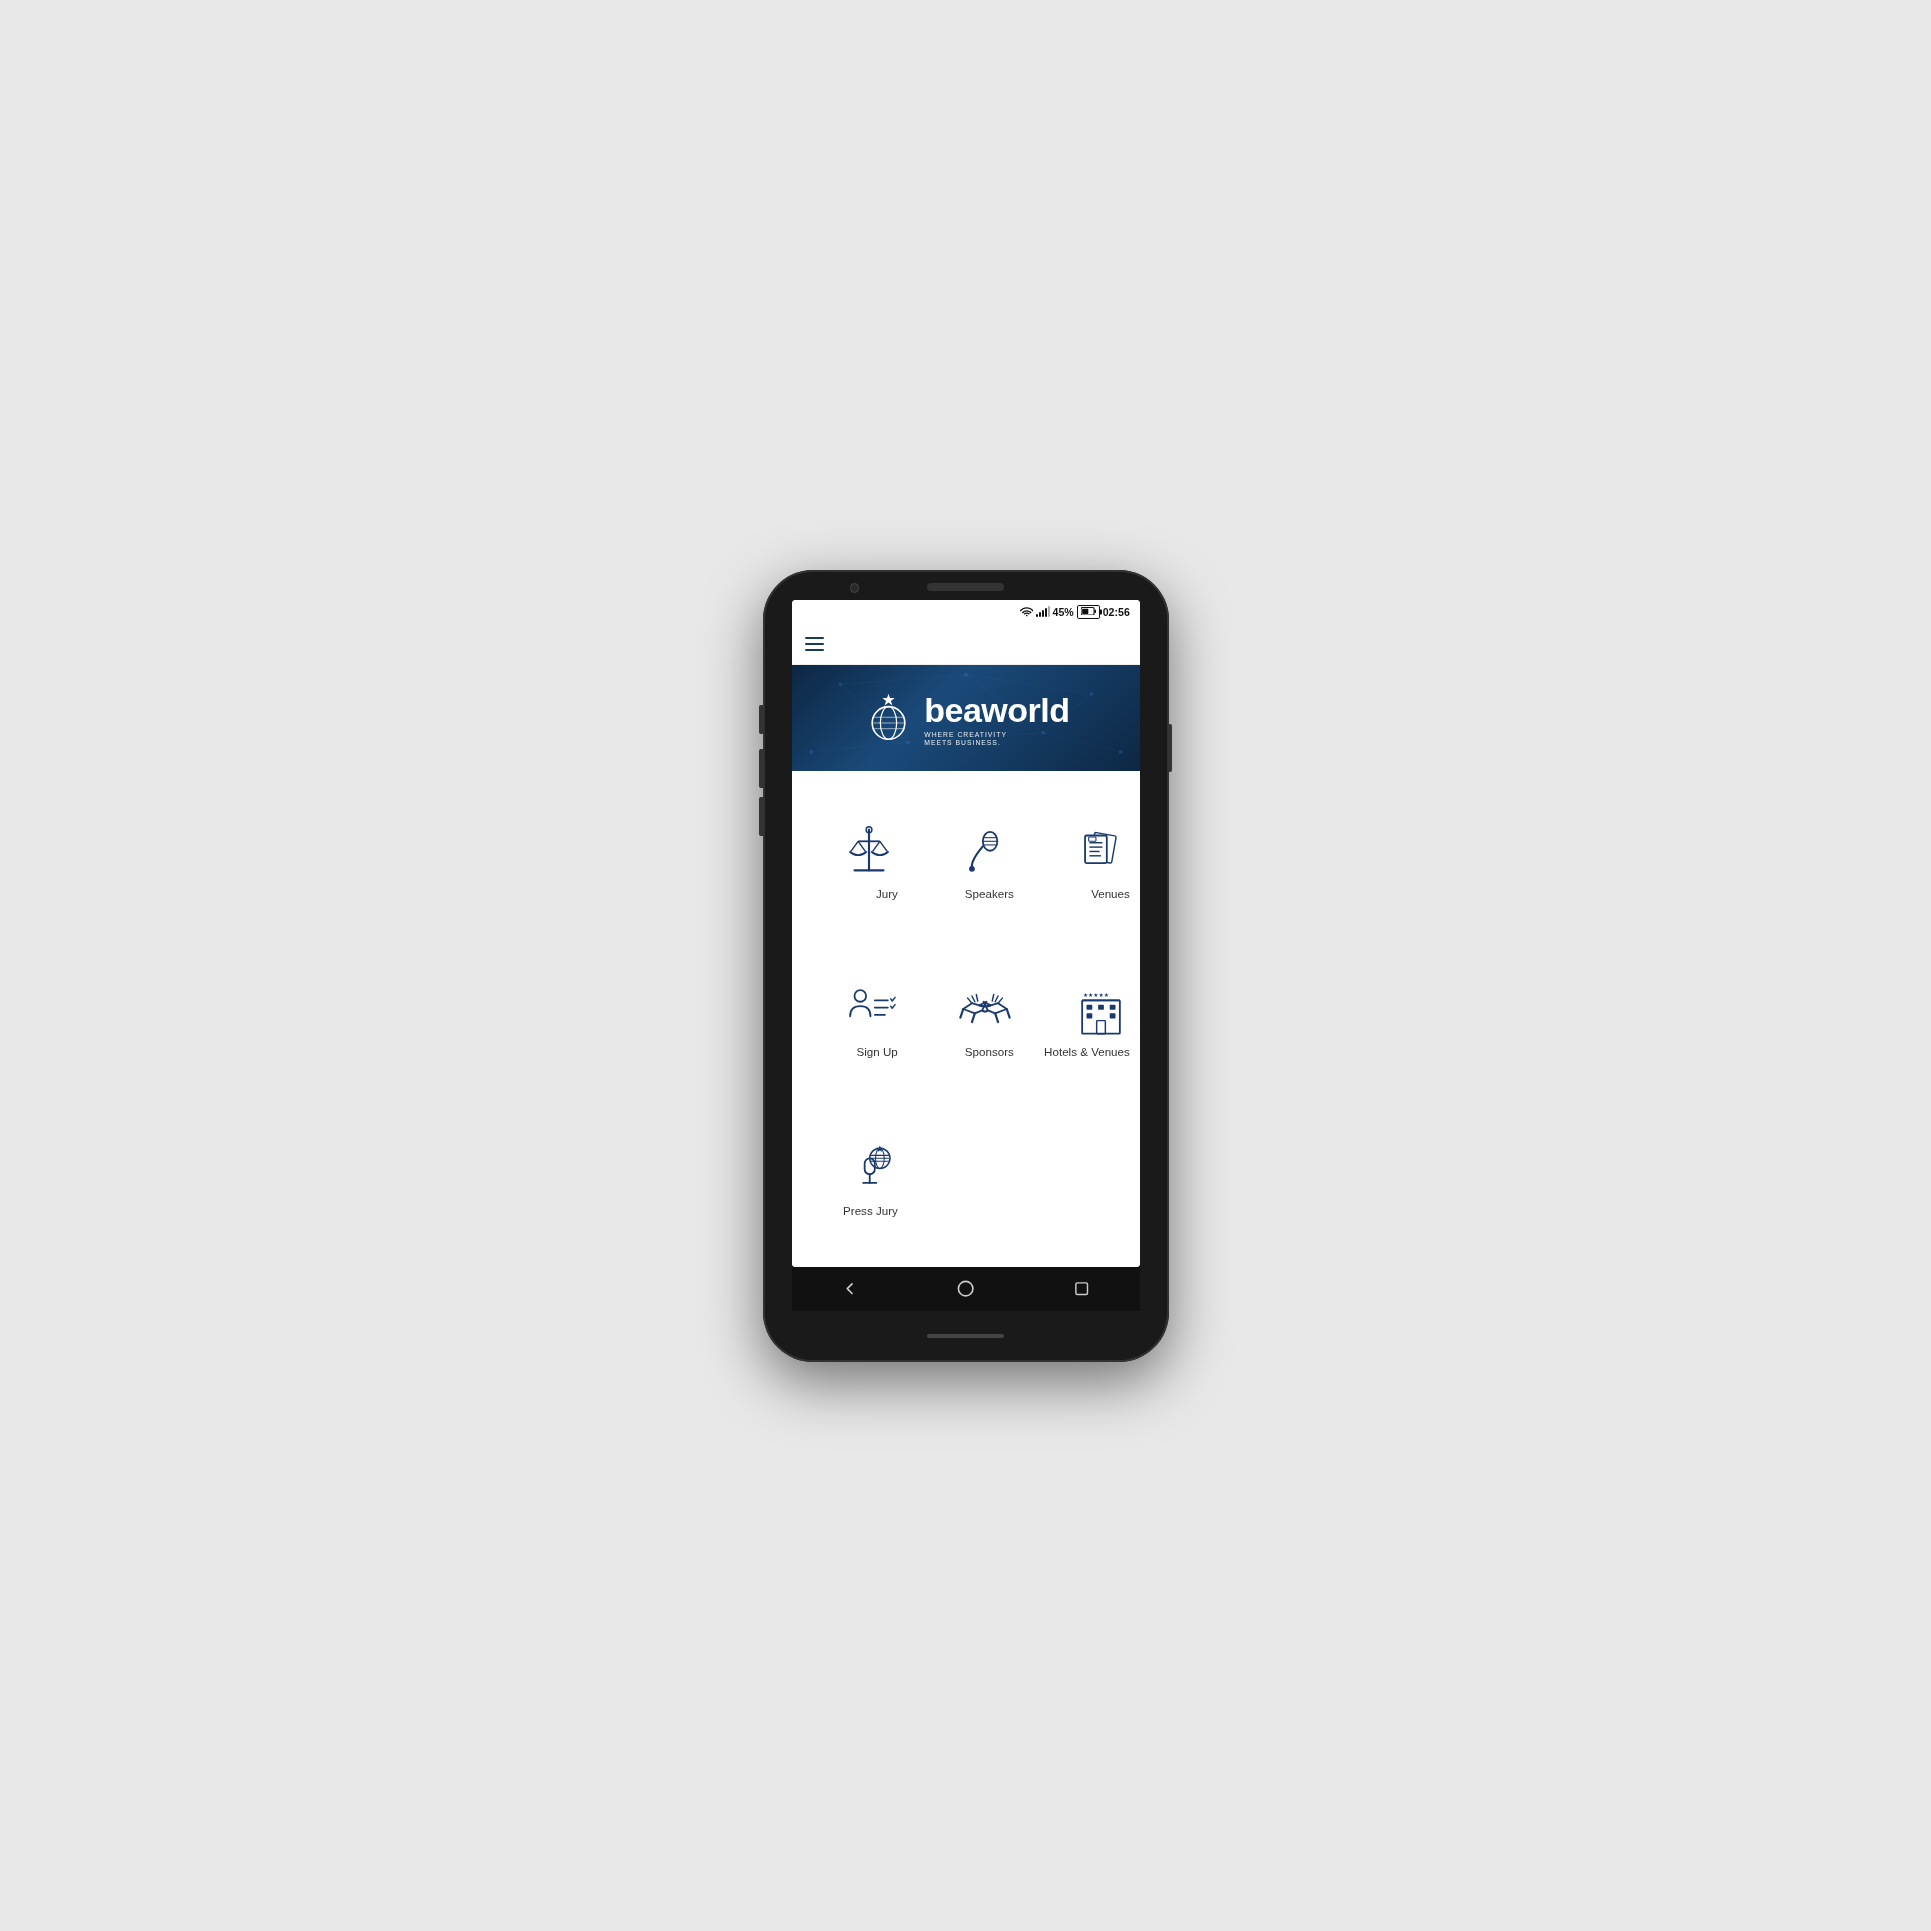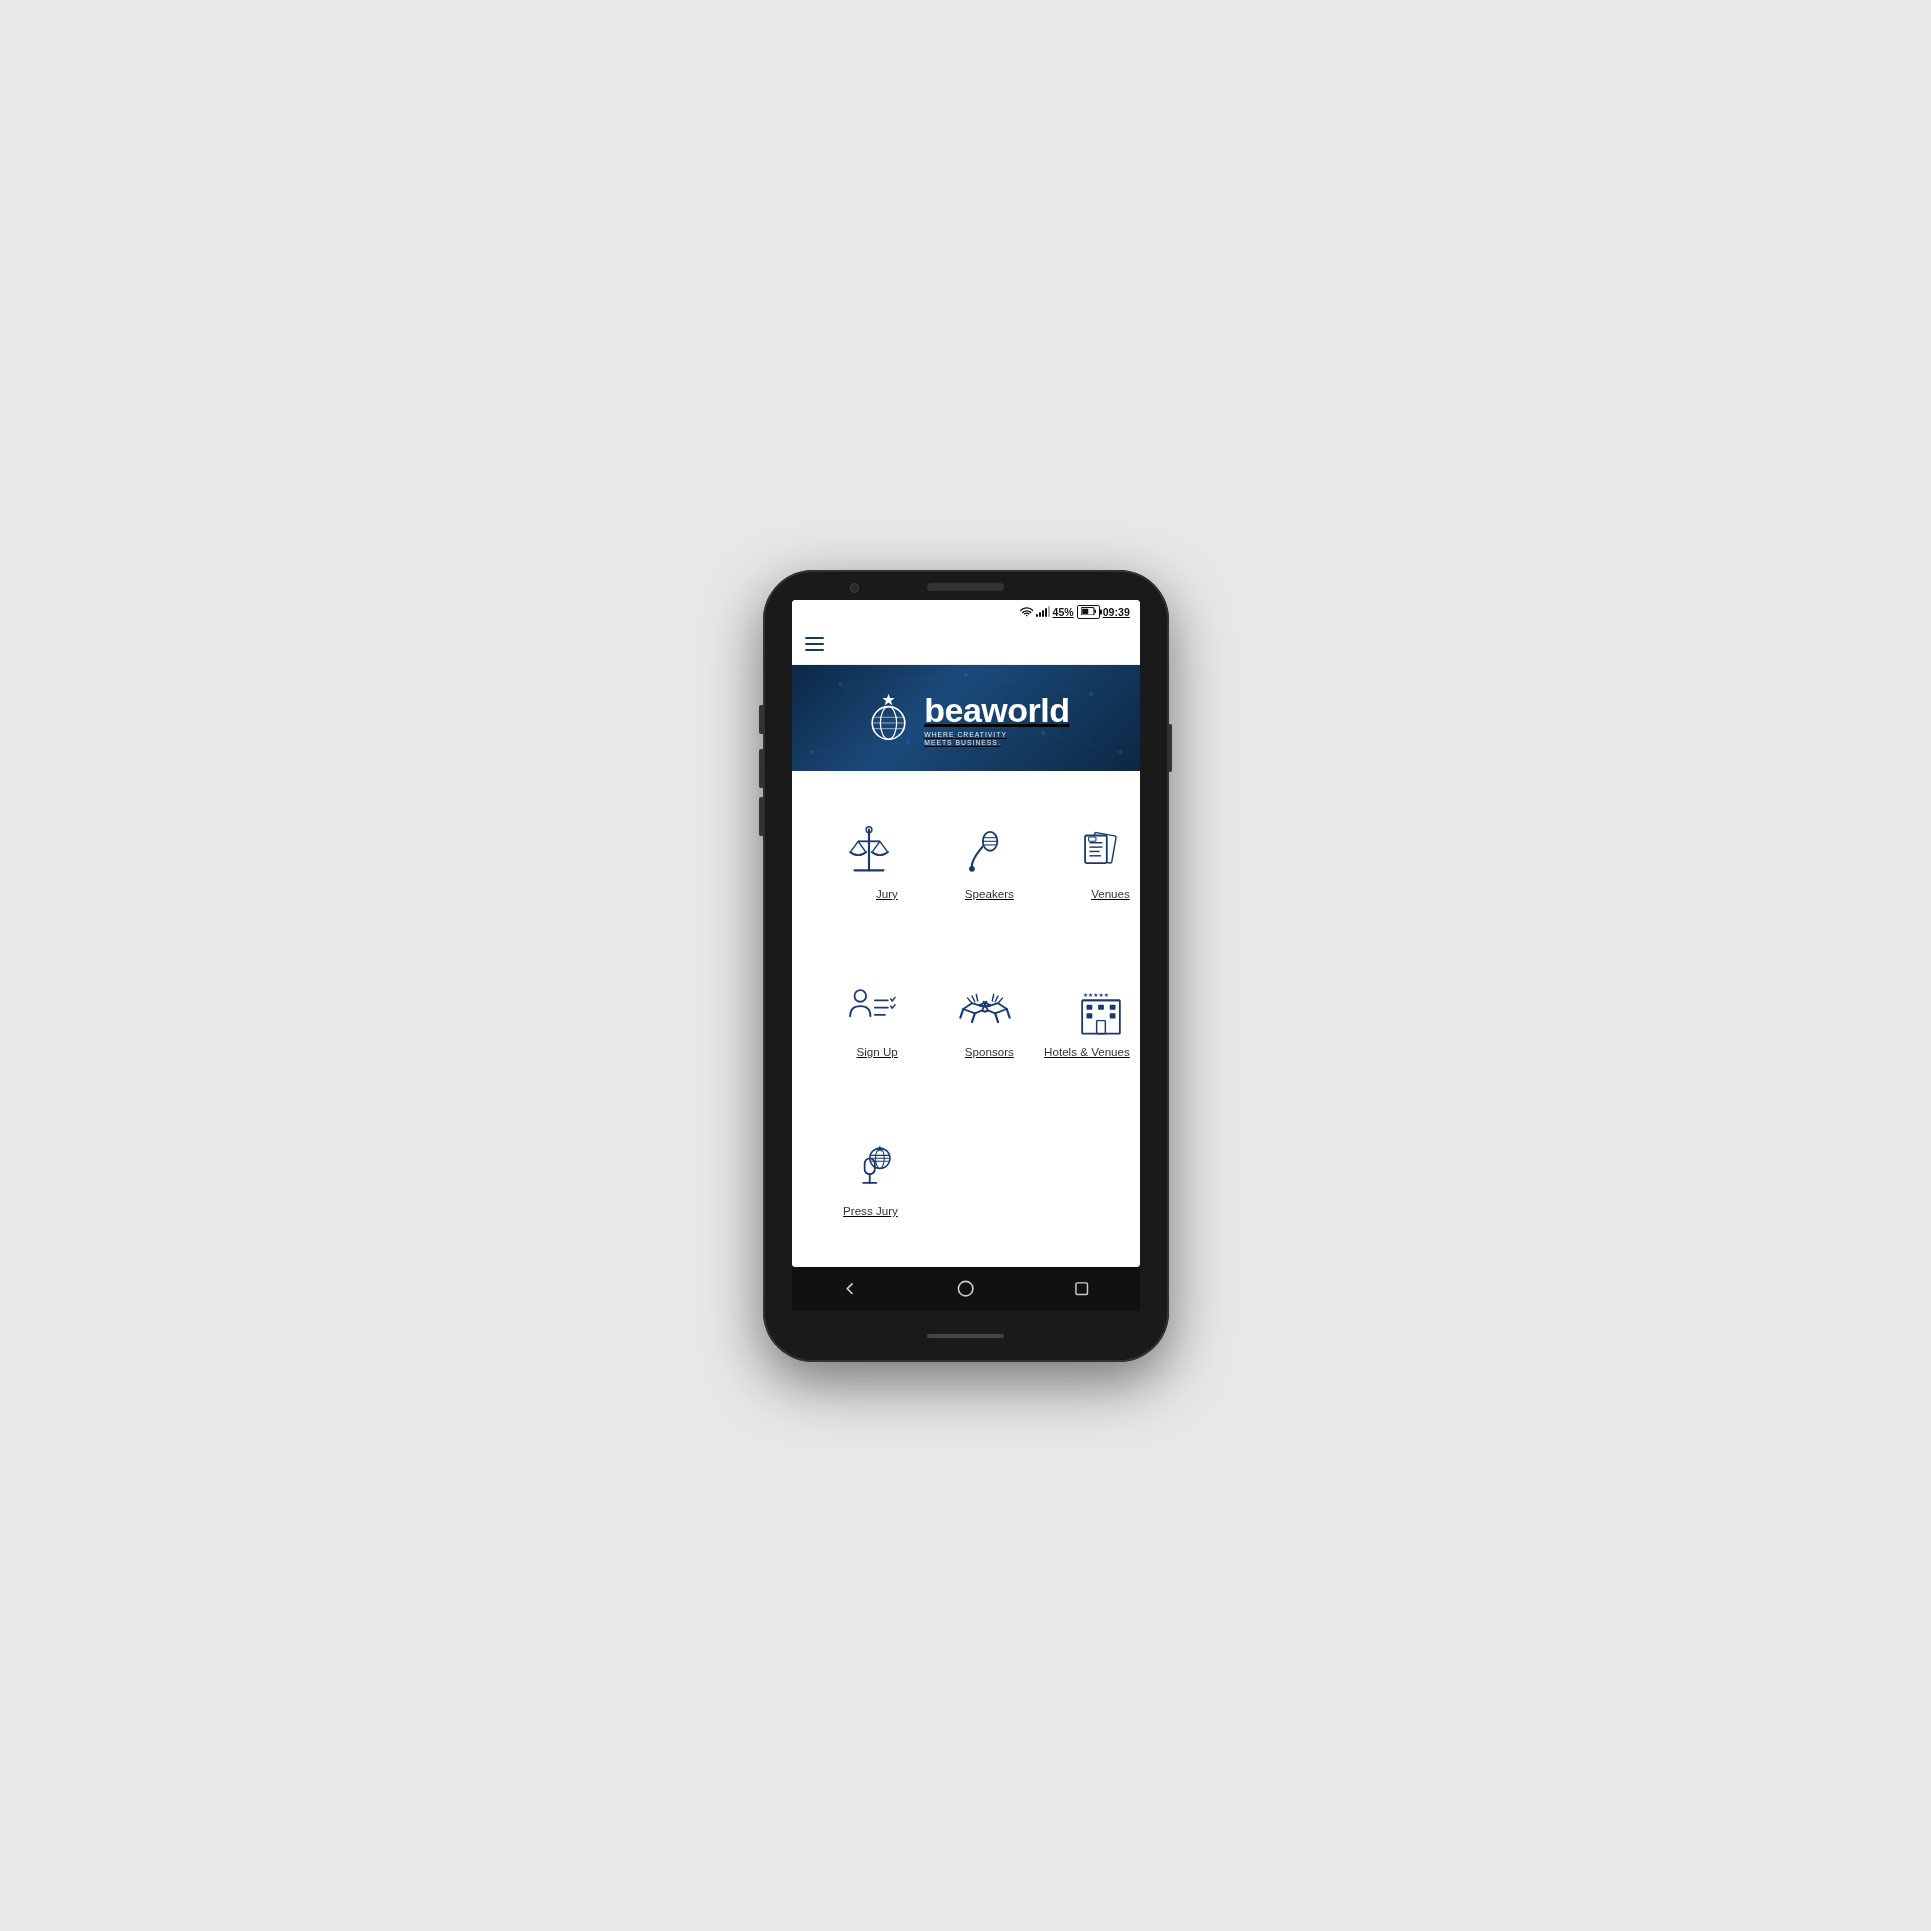--- a/index.html
+++ b/index.html
@@ -54,21 +54,20 @@
 
     .phone-screen {
       width: 348px;
       height: 759px;
       background: #fff;
       border-radius: 3.9px;
       overflow: hidden;
       margin-top: 9.7px;
       display: flex;
       flex-direction: column;
-      text-decoration: underline;
     }
 
     
     .status-bar {
       background: #fff;
       display: flex;
       justify-content: flex-end;
       align-items: center;
       padding: 3.9px 9.7px;
       gap: 4.8px;
@@ -332,21 +331,21 @@
         </div>
         <span class="status-time">45%</span>
 
         <div class="battery-icon">
           <svg width="15.4" height="8.7" viewBox="0 0 20 10">
             <rect x="0" y="0" width="17" height="10" rx="2" fill="none" stroke="#111" stroke-width="1.5"></rect>
             <rect x="17.5" y="3" width="2.5" height="4" rx="1" fill="#111"></rect>
             <rect x="1.5" y="1.5" width="8" height="7" rx="1" fill="#111"></rect>
           </svg>
         </div>
-        <span class="status-time">09:39</span>
+        <span class="status-time">02:56</span>
       </div>
     </div>
 
     <div class="app-toolbar">
       <div class="hamburger">
         <span></span>
         <span></span>
         <span></span>
       </div>
     </div>

